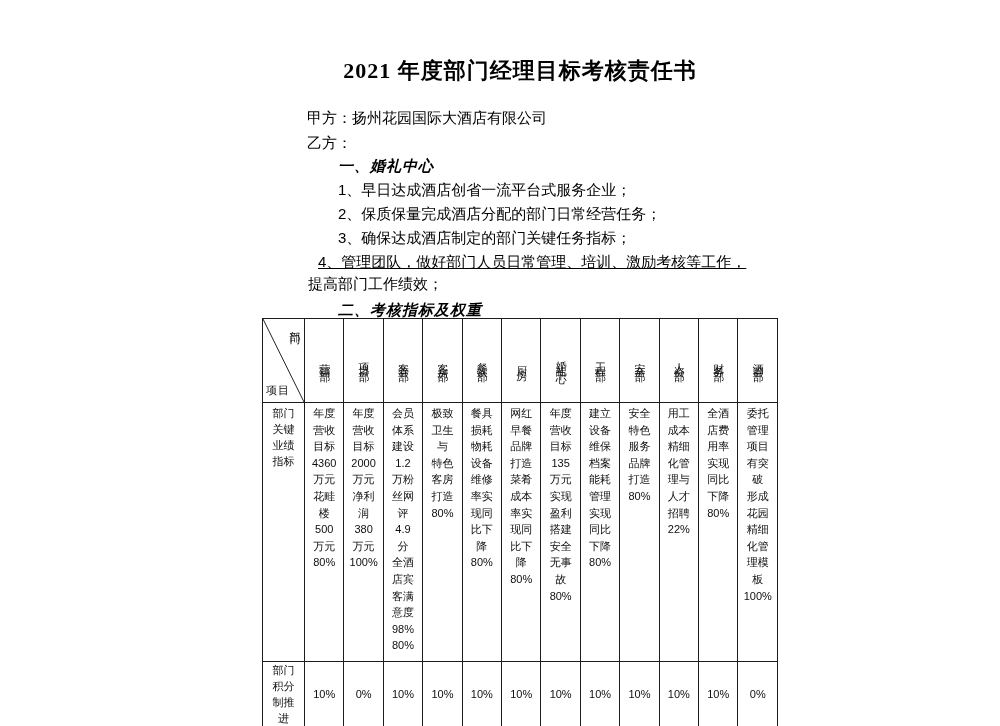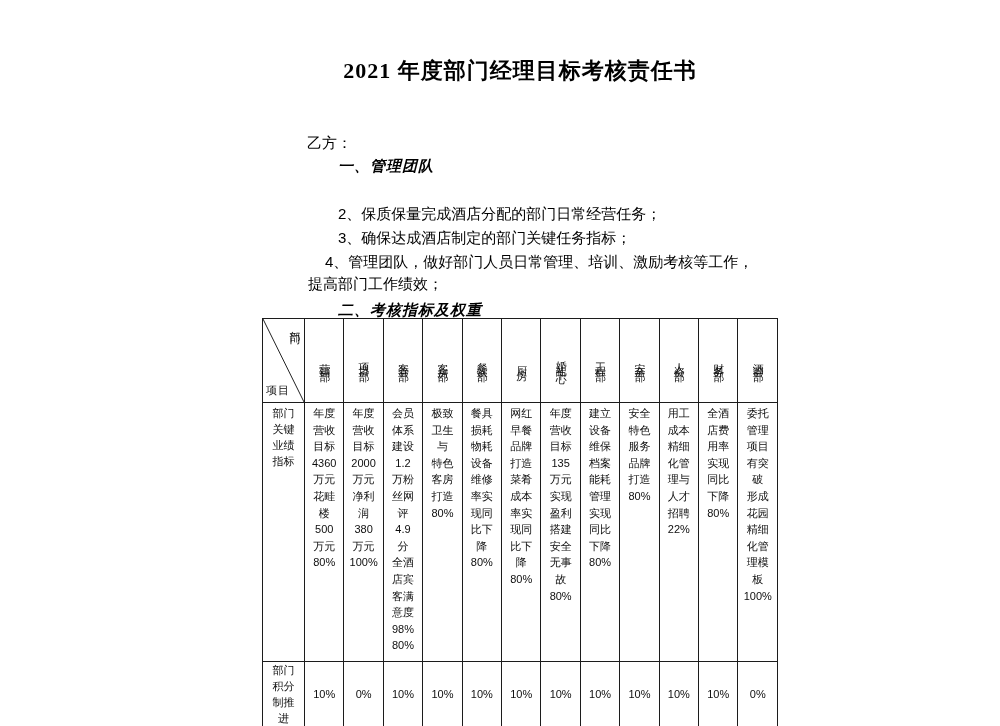--- a/index.html
+++ b/index.html
@@ -12,21 +12,21 @@
     text-align:center; font-family:"Liberation Serif", serif;
     font-size:22px; font-weight:bold; letter-spacing:1px; white-space:nowrap;
   }
   .bodyline { position:absolute; font-size:15px; line-height:19px; white-space:nowrap; }
   .pos-party-a { top:63px; left:307px; }
   .pos-party-b { top:88px; left:307px; }
   .pos-h1     { top:112px; left:338px; }
   .pos-d1     { top:135px; left:338px; }
   .pos-d2     { top:159px; left:338px; }
   .pos-d3     { top:183px; left:338px; }
-  .pos-d4     { top:207px; left:325px; }
+  .pos-d4     { top:207px; left:318px;text-decoration:underline; }
   .pos-cont   { top:230px; left:308px;font-family:Liberation Serif, serif; }
   .pos-h2     { top:256px; left:338px; }
   .sec-heading {
     font-weight:bold; font-style:italic;
     font-family:"Liberation Serif", serif; font-size:15px; letter-spacing:1px;
   }
   table.assessment {
     position:absolute; left:262px; top:273px; width:516px;
     border-collapse:collapse; table-layout:fixed;
   }
@@ -57,23 +57,25 @@
     font-family:"Liberation Serif", serif; font-size:12px;
   }
 </style>
 </head>
 <body>
 
 <div class="page">
 
   <h1 class="doc-title">2021 年度部门经理目标考核责任书</h1>
 
+  <div class="bodyline pos-party-a">甲方：扬州花园国际大酒店有限公司</div>
   <div class="bodyline pos-party-b">乙方：</div>
 
-  <div class="bodyline sec-heading pos-h1">一、管理团队</div>
+  <div class="bodyline sec-heading pos-h1">一、婚礼中心</div>
+  <div class="bodyline pos-d1">1、早日达成酒店创省一流平台式服务企业；</div>
   <div class="bodyline pos-d2">2、保质保量完成酒店分配的部门日常经营任务；</div>
   <div class="bodyline pos-d3">3、确保达成酒店制定的部门关键任务指标；</div>
   <div class="bodyline pos-d4">4、管理团队，做好部门人员日常管理、培训、激励考核等工作，</div>
   <div class="bodyline pos-cont">提高部门工作绩效；</div>
   <div class="bodyline sec-heading pos-h2">二、考核指标及权重</div>
 
   <table class="assessment">
     <colgroup>
       <col class="label-col">
       <col>

